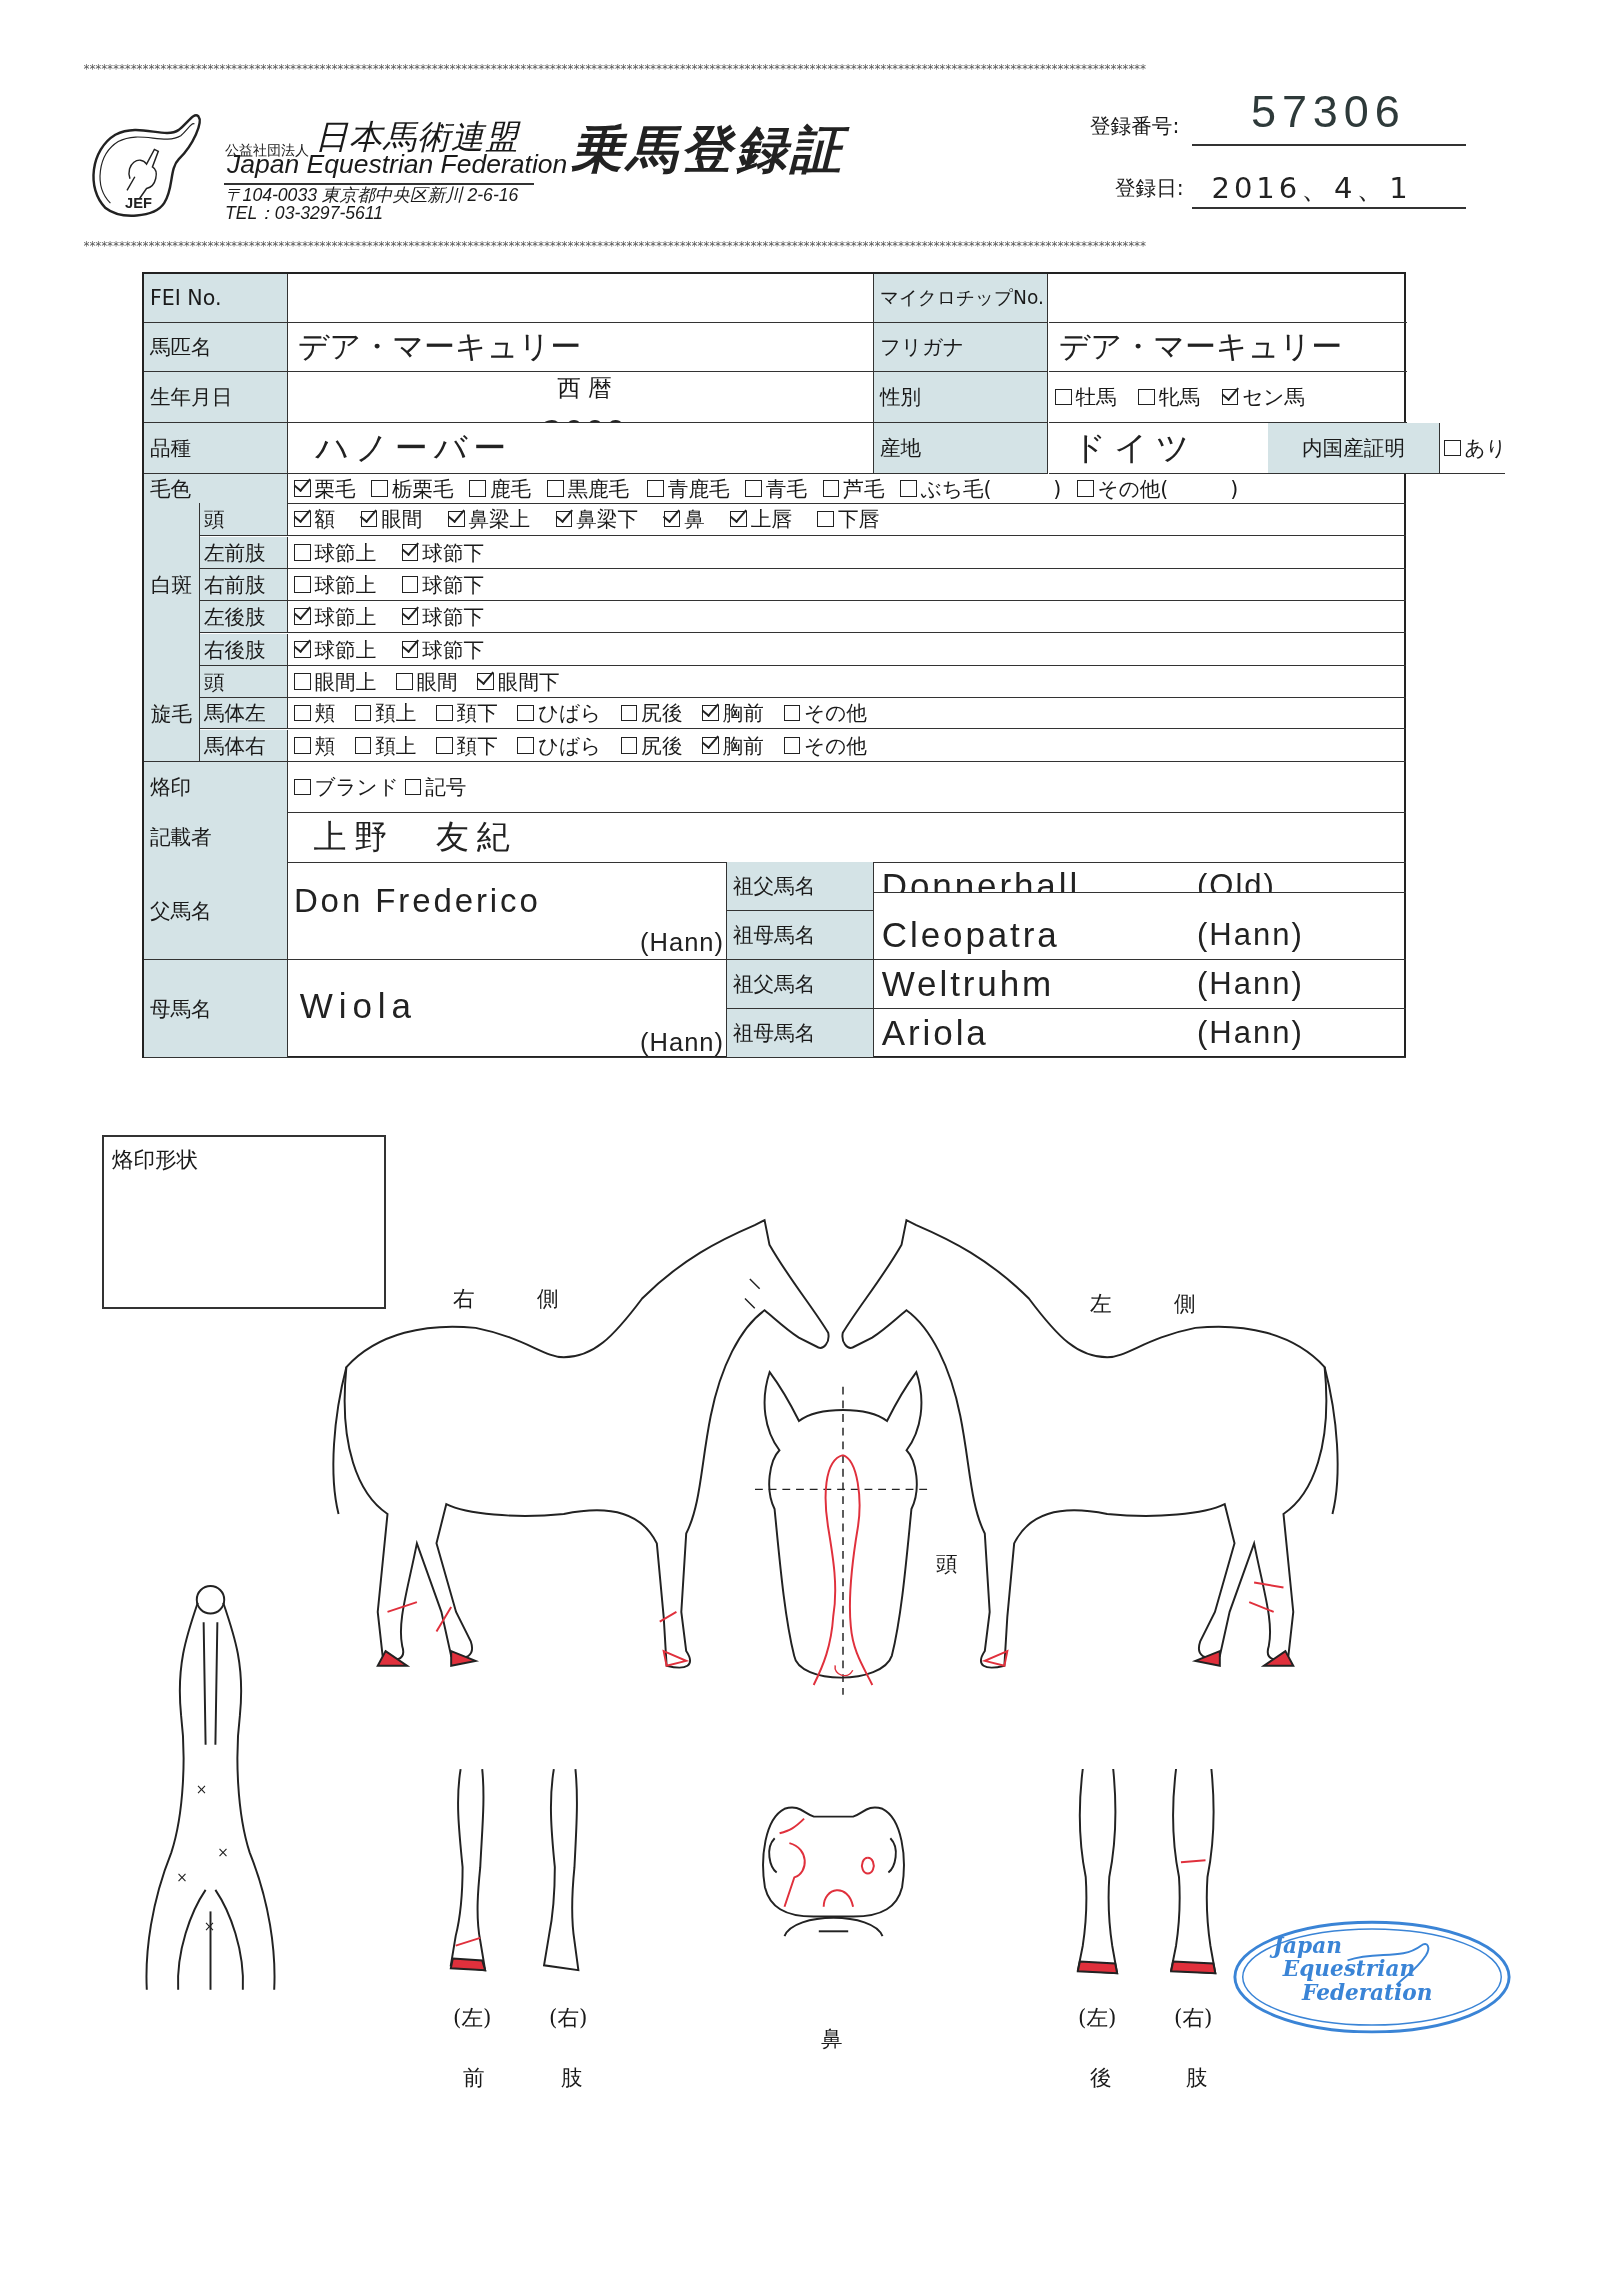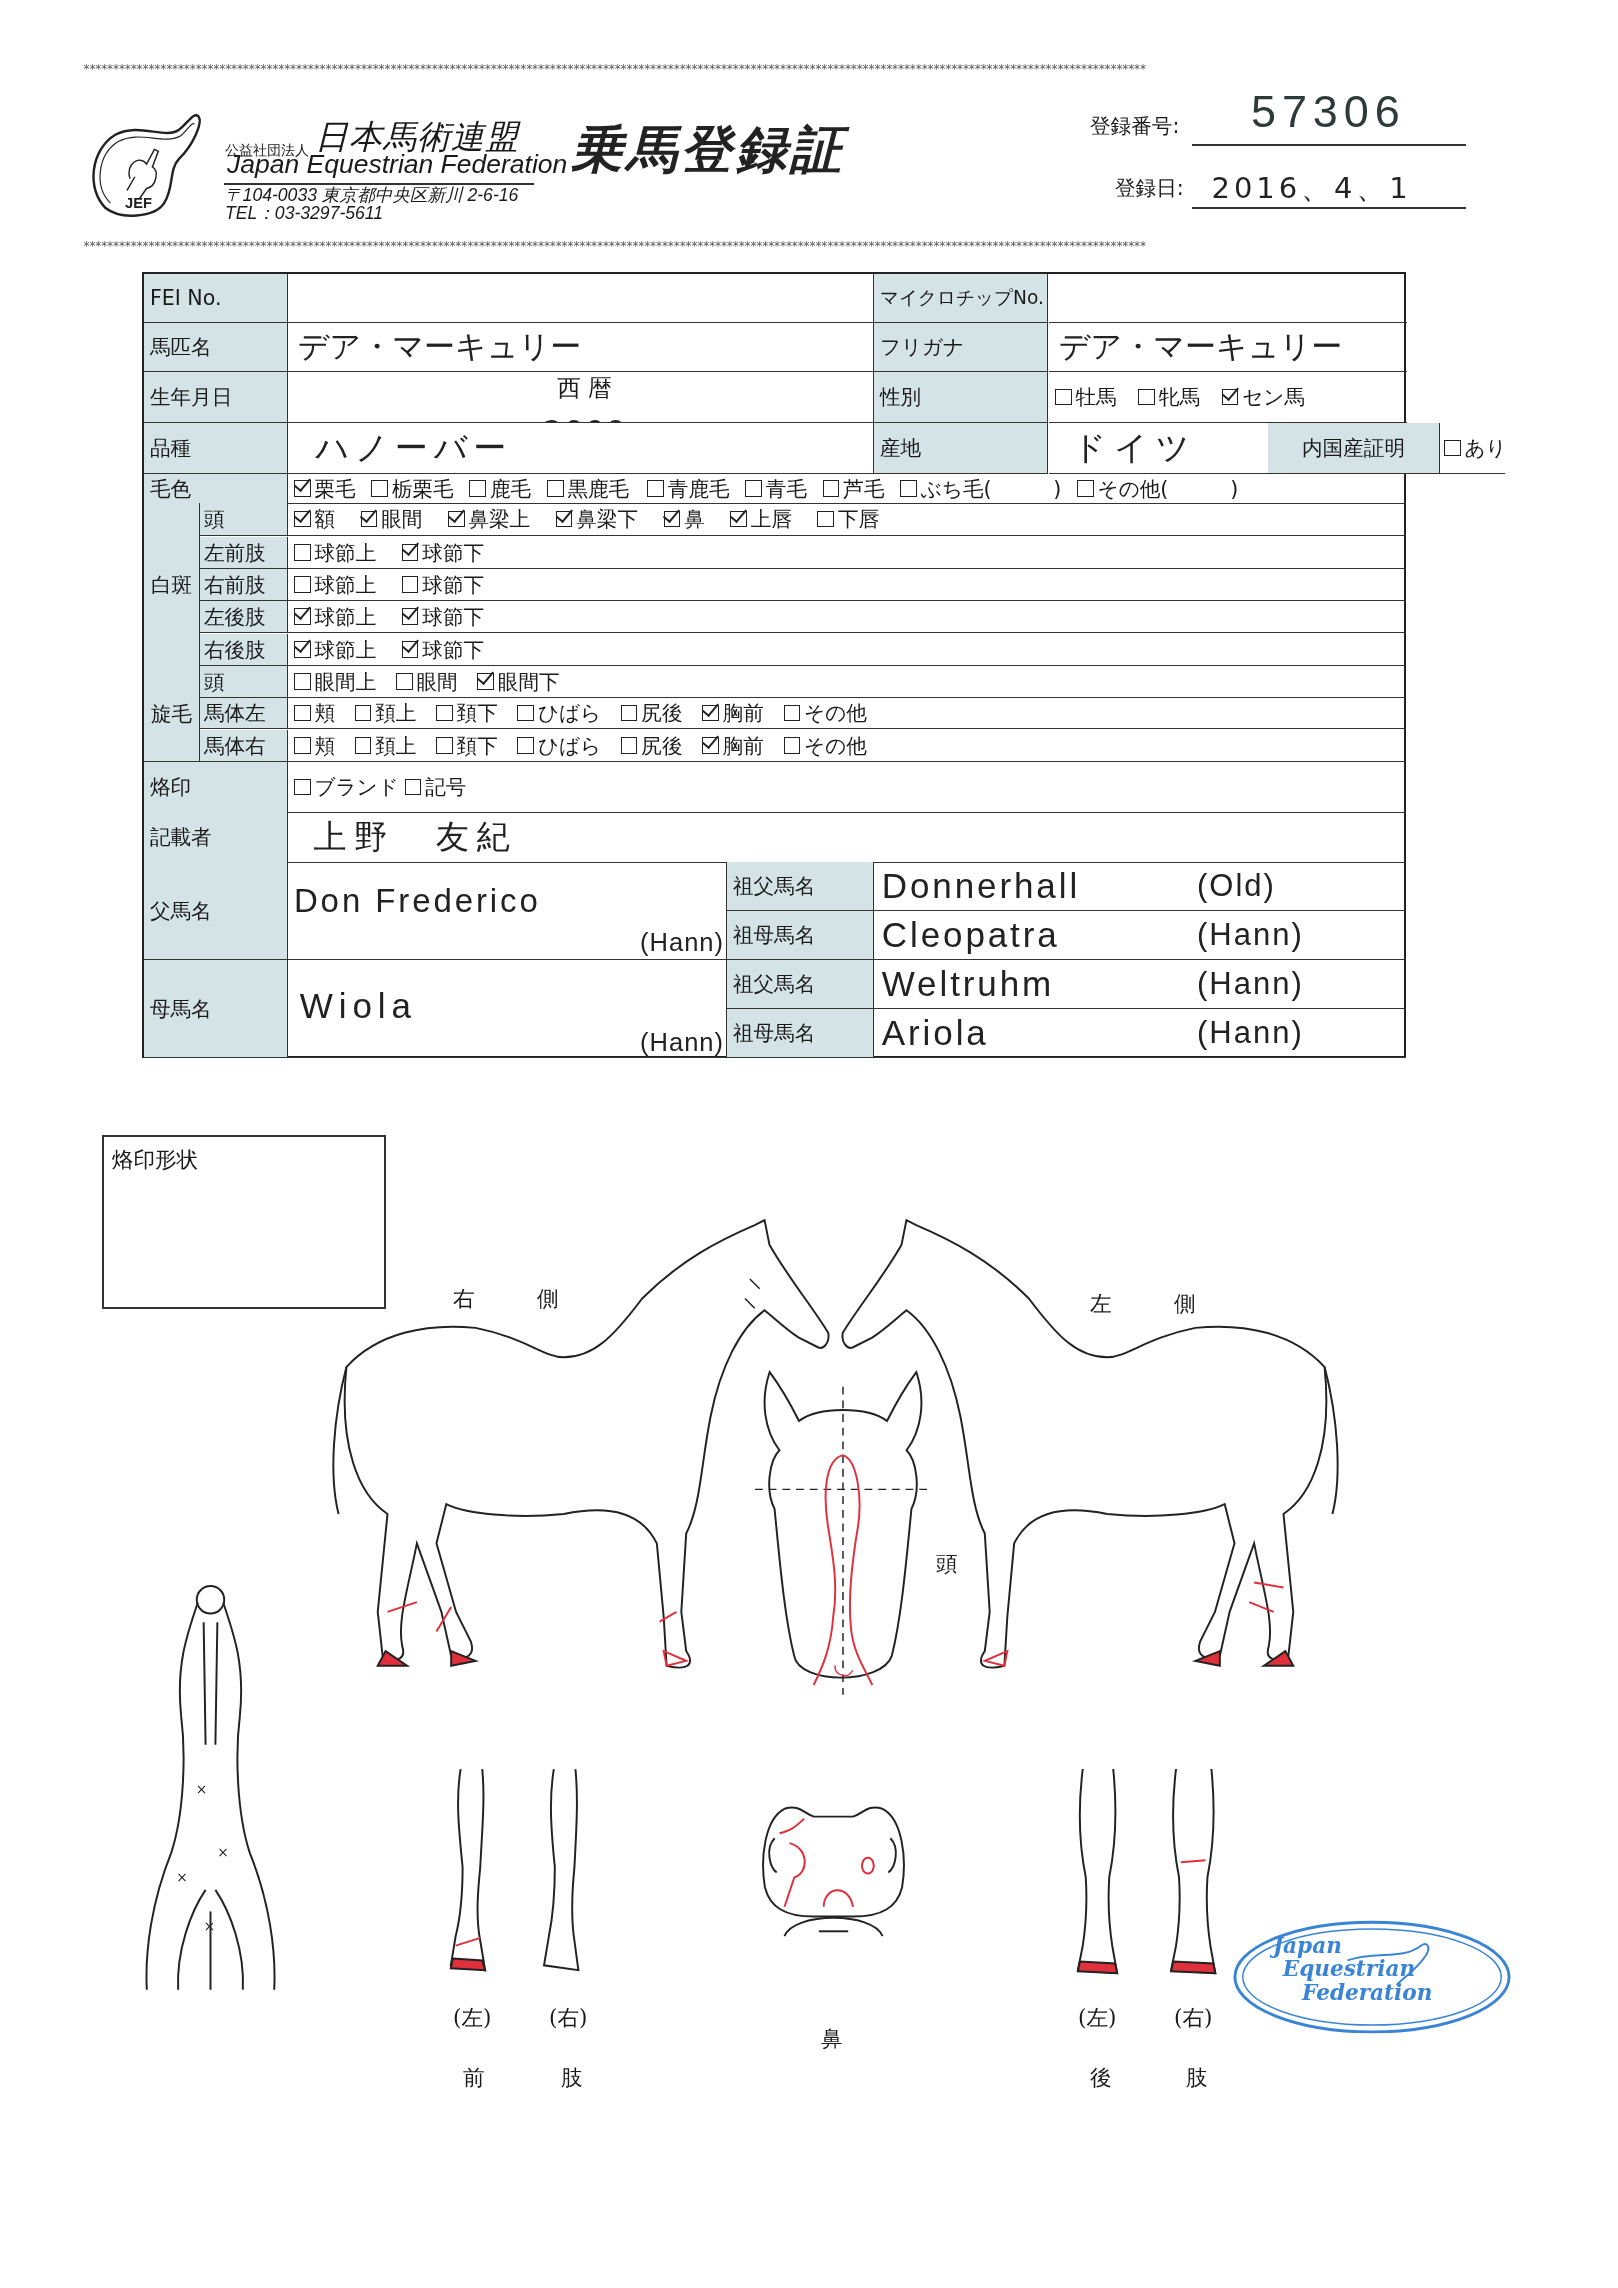--- a/index.html
+++ b/index.html
@@ -345,21 +345,21 @@
       <span class="opt" style="margin-right: 19.6px;">
         <span class="cb on"></span>
         <span>胸前</span>
       </span>
       <span class="opt" style="margin-right: 19.6px;">
         <span class="cb"></span>
         <span>その他</span>
       </span>
     </div>
     <div class="cell lbl" style="left: 583px; top: 588px; width: 147px; height: 49px;">祖父馬名</div>
-    <div class="cell" style="left: 730px; top: 588px; width: 532px; height: 49px; border-right: none;">
+    <div class="cell" style="left: 730px; top: 588px; width: 532px; height: 31px; border-right: none;">
       <span class="abs handsc" style="left: 7.8px; top: 3.9px; font-size: 35px;">Donnerhall</span>
       <span class="abs handsc" style="left: 323px; top: 5.9px; font-size: 31px; letter-spacing: 2px; text-align: right;">(Old)</span>
     </div>
     <div class="cell lbl" style="left: 583px; top: 637px; width: 147px; height: 49px;">祖母馬名</div>
     <div class="cell" style="left: 730px; top: 637px; width: 532px; height: 49px; border-right: none;">
       <span class="abs handsc" style="left: 7.8px; top: 3.9px; font-size: 35px;">Cleopatra</span>
       <span class="abs handsc" style="left: 323px; top: 5.9px; font-size: 31px; letter-spacing: 2px;">(Hann)</span>
     </div>
     <div class="cell lbl" style="left: 583px; top: 686px; width: 147px; height: 49px;">祖父馬名</div>
     <div class="cell" style="left: 730px; top: 686px; width: 532px; height: 49px; border-right: none;">

